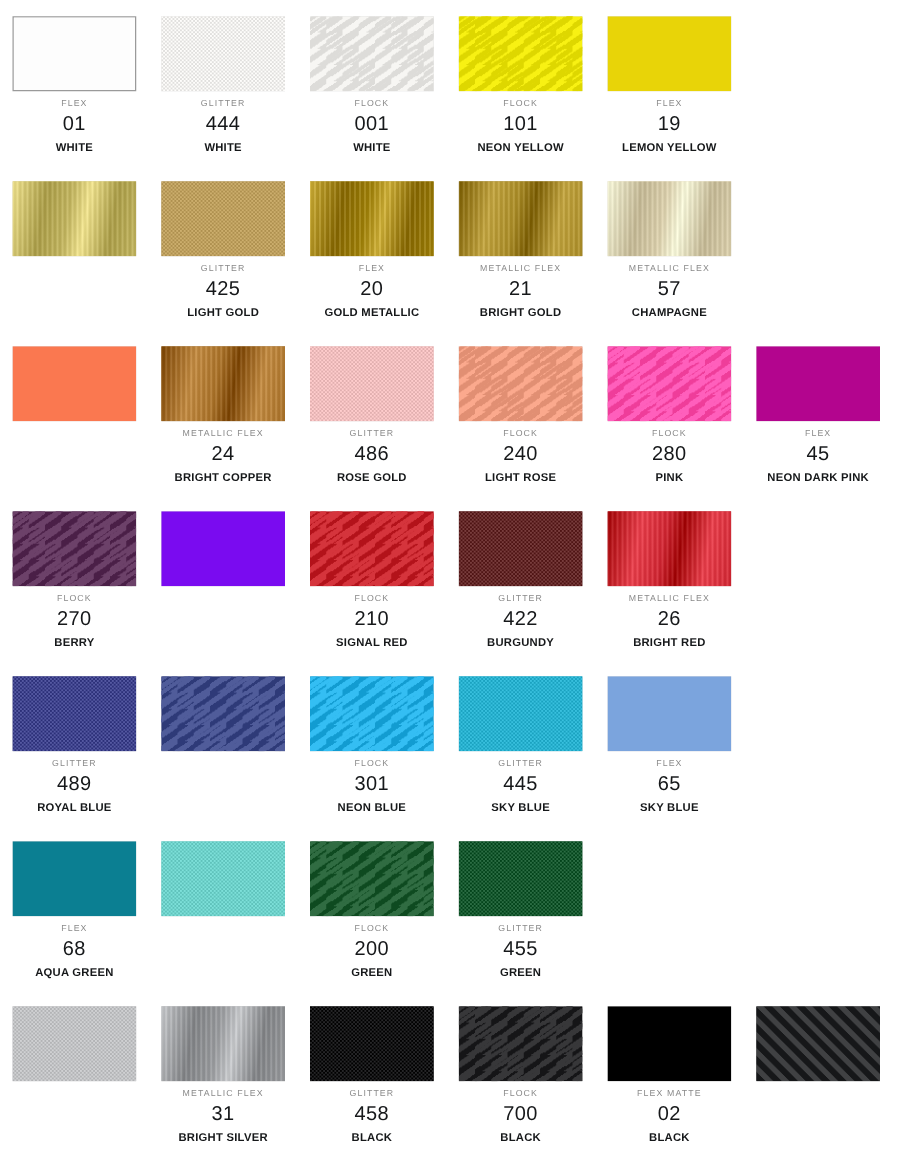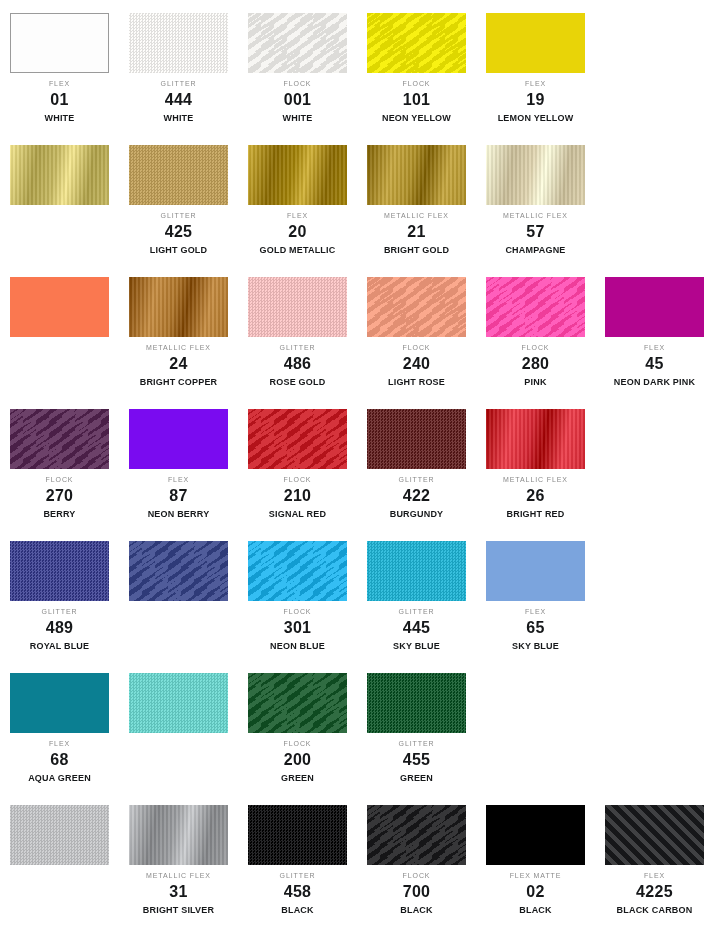--- a/index.html
+++ b/index.html
@@ -71,21 +71,21 @@
   .type {
     font-size: 7px;
     letter-spacing: 0.9px;
     color: #8a8a8a;
     font-weight: 400;
     text-transform: uppercase;
     display: block;
   }
   .code {
     font-size: 16px;
-    font-weight: 700;
+    font-weight: 400;
     color: #16181a;
     letter-spacing: 0.3px;
     display: block;
     margin-top: 5px;
   }
   .name {
     font-size: 9px;
     font-weight: 700;
     color: #16181a;
     letter-spacing: 0.2px;
@@ -265,25 +265,20 @@
         <div class="labels">
           <span class="type">FLOCK</span>
           <span class="code">270</span>
           <span class="name">BERRY</span>
         </div>
       </div>
       <div class="cell">
         <div class="swatch hairline">
           <div class="tex" style="background-color: rgb(122, 11, 240);"></div>
         </div>
-        <div class="labels">
-          <span class="type">FLEX</span>
-          <span class="code">87</span>
-          <span class="name">NEON BERRY</span>
-        </div>
       </div>
       <div class="cell">
         <div class="swatch hairline">
           <div class="tex" style="background-color: rgb(179, 18, 26); background-image: repeating-linear-gradient(-34deg, rgb(213, 52, 60) 0px, rgb(213, 52, 60) 4px, transparent 4px, transparent 9px), repeating-linear-gradient(-34deg, transparent 0px, transparent 6px, rgb(213, 52, 60) 6px, rgb(213, 52, 60) 9px); background-size: 13px 13px, 17px 11px;"></div>
         </div>
         <div class="labels">
           <span class="type">FLOCK</span>
           <span class="code">210</span>
           <span class="name">SIGNAL RED</span>
         </div>
@@ -440,20 +435,15 @@
         <div class="labels">
           <span class="type">FLEX MATTE</span>
           <span class="code">02</span>
           <span class="name">BLACK</span>
         </div>
       </div>
       <div class="cell">
         <div class="swatch hairline">
           <div class="tex" style="background-color: rgb(42, 43, 45); background-image: repeating-linear-gradient(45deg, rgb(64, 65, 67) 0px, rgb(64, 65, 67) 4px, rgb(22, 23, 25) 4px, rgb(22, 23, 25) 9px); background-size: 13px 13px;"></div>
         </div>
-        <div class="labels">
-          <span class="type">FLEX</span>
-          <span class="code">4225</span>
-          <span class="name">BLACK CARBON</span>
-        </div>
       </div>
     </div>
   </div>
 
 </body></html>

